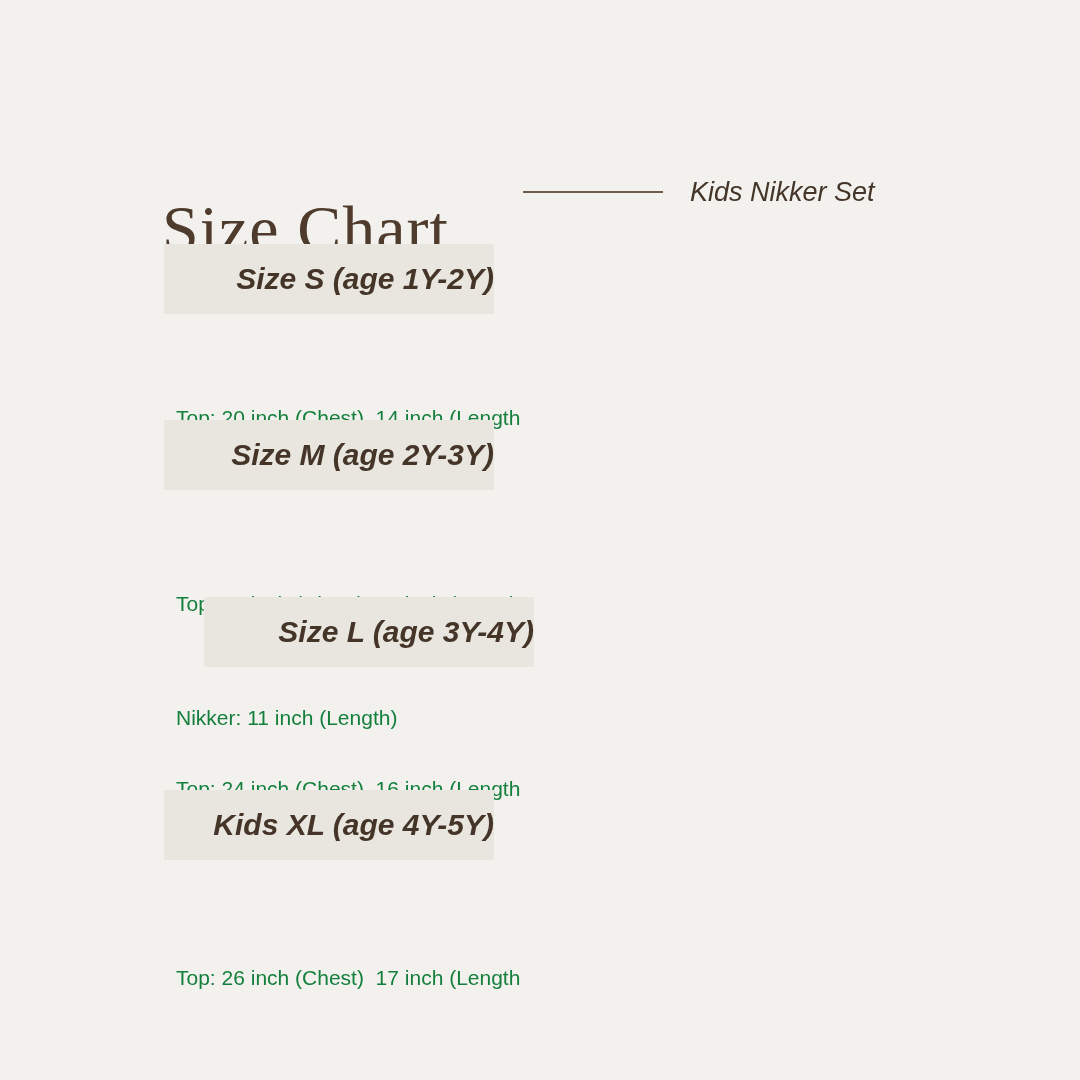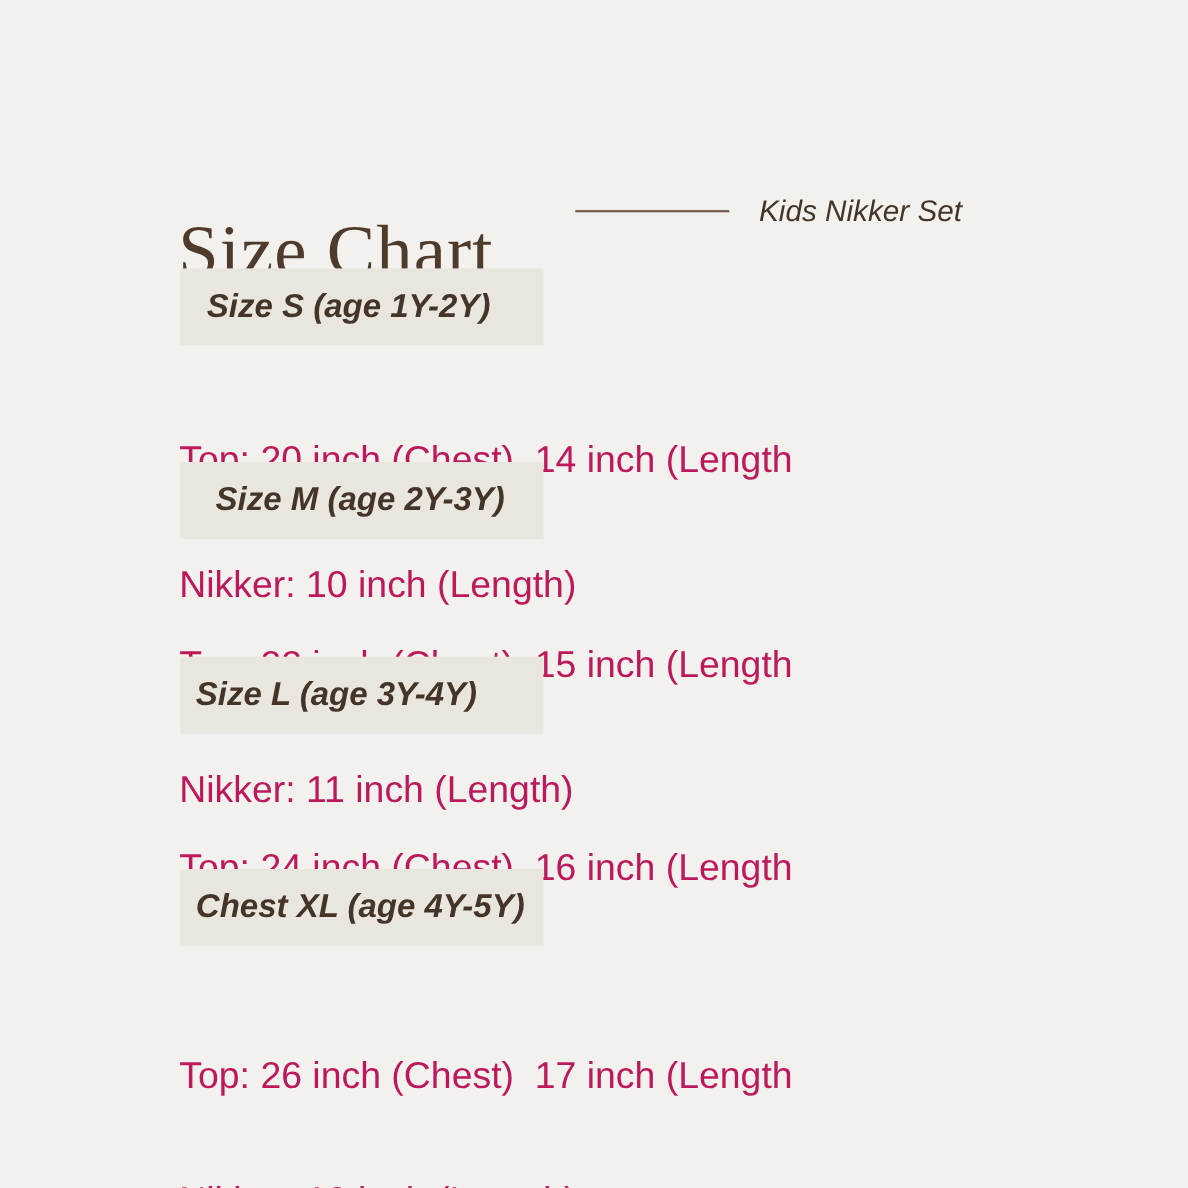--- a/index.html
+++ b/index.html
@@ -45,38 +45,39 @@
   .label-box {
     position: absolute;
     left: 164px;
     width: 330px;
     height: 70px;
     background: #e9e6df;
     display: flex;
     align-items: center;
     padding-left: 14px;
     box-sizing: border-box;
+    justify-content: flex-end;
   }
   .label-box .label {
     font-style: italic;
     font-weight: 700;
     font-size: 30px;
     color: #443528;
     white-space: pre;
   }
   .box-s  { top: 244px; padding-left: 24px; }
   .box-m  { top: 420px; padding-left: 32px; }
-  .box-l  { top: 597px; }
+  .box-l  { top: 597px; margin-left: 40px; }
   .box-xl { top: 790px; }
   .measure {
     position: absolute;
-    left: 163px;
-    font-size: 34px;
+    left: 176px;
+    font-size: 21px;
     line-height: 38px;
-    color: #be185d;
+    color: #15803d;
     white-space: pre-wrap;
   }
   .body-s  { top: 323px; }
   .body-m  { top: 509px; }
   .body-l  { top: 694px; text-align: center; }
   .body-xl { top: 883px; }
 </style>
 </head>
 <body>
 
@@ -85,21 +86,20 @@
   <h1 class="title">Size Chart</h1>
   <div class="divider"></div>
   <div class="subtitle">Kids Nikker Set</div>
 
   <section>
     <div class="label-box box-s">
       <span class="label">Size S (age 1Y-2Y)</span>
     </div>
     <div class="measure body-s">
       <div>Top: 20 inch (Chest)  14 inch (Length</div>
-      <div>Nikker: 10 inch (Length)</div>
     </div>
   </section>
 
   <section>
     <div class="label-box box-m">
       <span class="label">Size M (age 2Y-3Y)</span>
     </div>
     <div class="measure body-m">
       <div>Top: 22 inch (Chest)  15 inch (Length</div>
       <div>Nikker: 11 inch (Length)</div>
@@ -110,21 +110,21 @@
     <div class="label-box box-l">
       <span class="label">Size L (age 3Y-4Y)</span>
     </div>
     <div class="measure body-l">
       <div>Top: 24 inch (Chest)  16 inch (Length</div>
     </div>
   </section>
 
   <section>
     <div class="label-box box-xl">
-      <span class="label">Chest XL (age 4Y-5Y)</span>
+      <span class="label">Kids XL (age 4Y-5Y)</span>
     </div>
     <div class="measure body-xl">
       <div>Top: 26 inch (Chest)  17 inch (Length</div>
       <div>Nikker: 13 inch (Length)</div>
     </div>
   </section>
 
 </div>
 
 </body></html>

